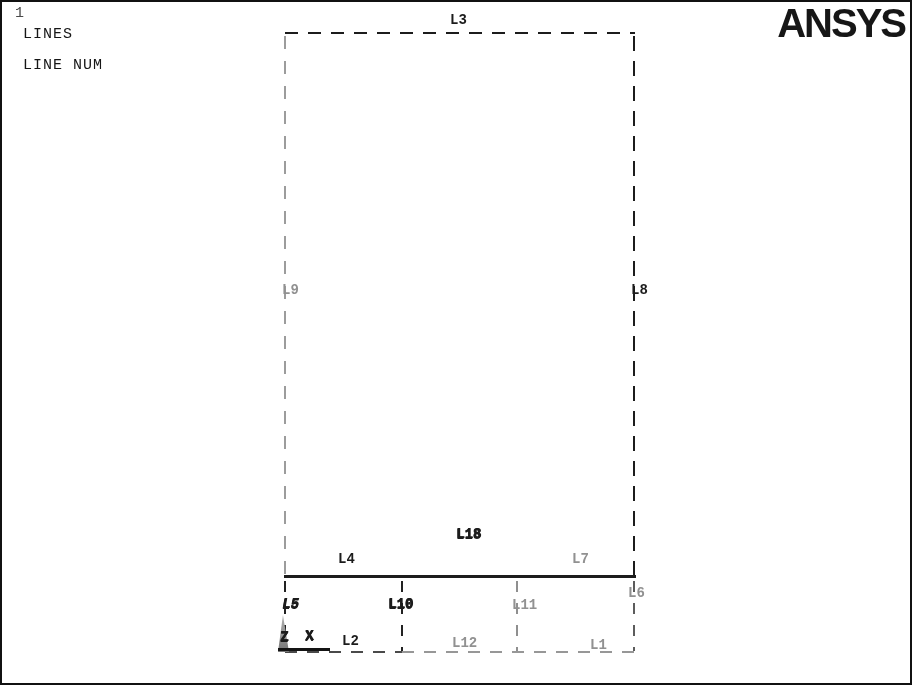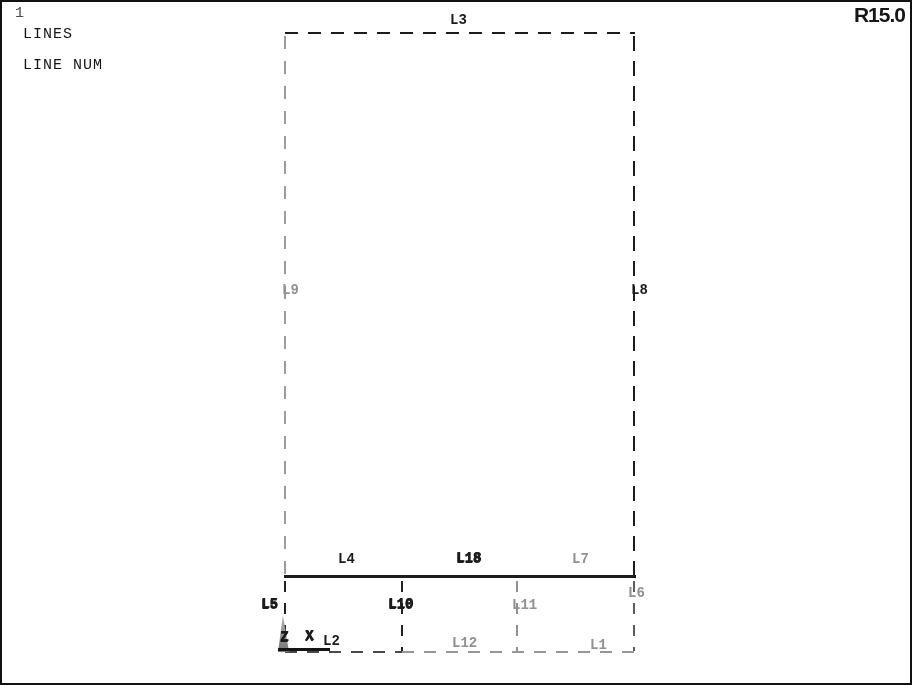--- a/index.html
+++ b/index.html
@@ -60,21 +60,21 @@
 </head>
 <body>
 
 <div class="canvas">
 
   <div class="plot-id">1</div>
   <div class="ann t1">LINES</div>
   <div class="ann t2">LINE NUM</div>
 
   <div class="logo">
-    <span class="version">R15.0</span>
+    <span class="brand">ANSYS</span>
   </div>
 
   <div class="line hdash-dark" style="left:283px;top:30px;width:350px;"></div>
   <div class="line vdash-gray" style="left:282px;top:34px;height:540px;"></div>
   <div class="line vdash-dark" style="left:631px;top:34px;height:540px;"></div>
 
   <div class="line hsolid" style="left:282px;top:573px;width:352px;"></div>
 
   <div class="line vdash-dark-s" style="left:282px;top:579px;height:70px;"></div>
   <div class="line vdash-dark-s" style="left:399px;top:579px;height:70px;"></div>
@@ -86,23 +86,23 @@
 
   <div class="z-arrow"></div>
   <div class="x-axis"></div>
   <span class="lbl heavy" style="left:278px;top:628px;">Z</span>
   <span class="lbl heavy" style="left:303px;top:627px;">X</span>
 
   <span class="lbl" style="left:448px;top:11px;">L3</span>
   <span class="lbl gray" style="left:280px;top:281px;">L9</span>
   <span class="lbl" style="left:629px;top:281px;">L8</span>
   <span class="lbl" style="left:336px;top:550px;">L4</span>
-  <span class="lbl heavy" style="left:454px;top:549px;">L18</span>
+  <span class="lbl heavy" style="left:454px;top:525px;">L18</span>
   <span class="lbl gray" style="left:570px;top:550px;">L7</span>
-  <span class="lbl heavy" style="left:259px;top:595px;">L5</span>
+  <span class="lbl heavy" style="left:280px;top:595px;font-style:italic;">L5</span>
   <span class="lbl heavy" style="left:386px;top:595px;">L10</span>
   <span class="lbl gray" style="left:510px;top:596px;font-family:Liberation Mono, monospace;">L11</span>
   <span class="lbl gray" style="left:626px;top:584px;">L6</span>
-  <span class="lbl" style="left:321px;top:632px;">L2</span>
+  <span class="lbl" style="left:340px;top:632px;">L2</span>
   <span class="lbl gray" style="left:450px;top:634px;">L12</span>
   <span class="lbl gray" style="left:588px;top:636px;">L1</span>
 
 </div>
 
 </body></html>

